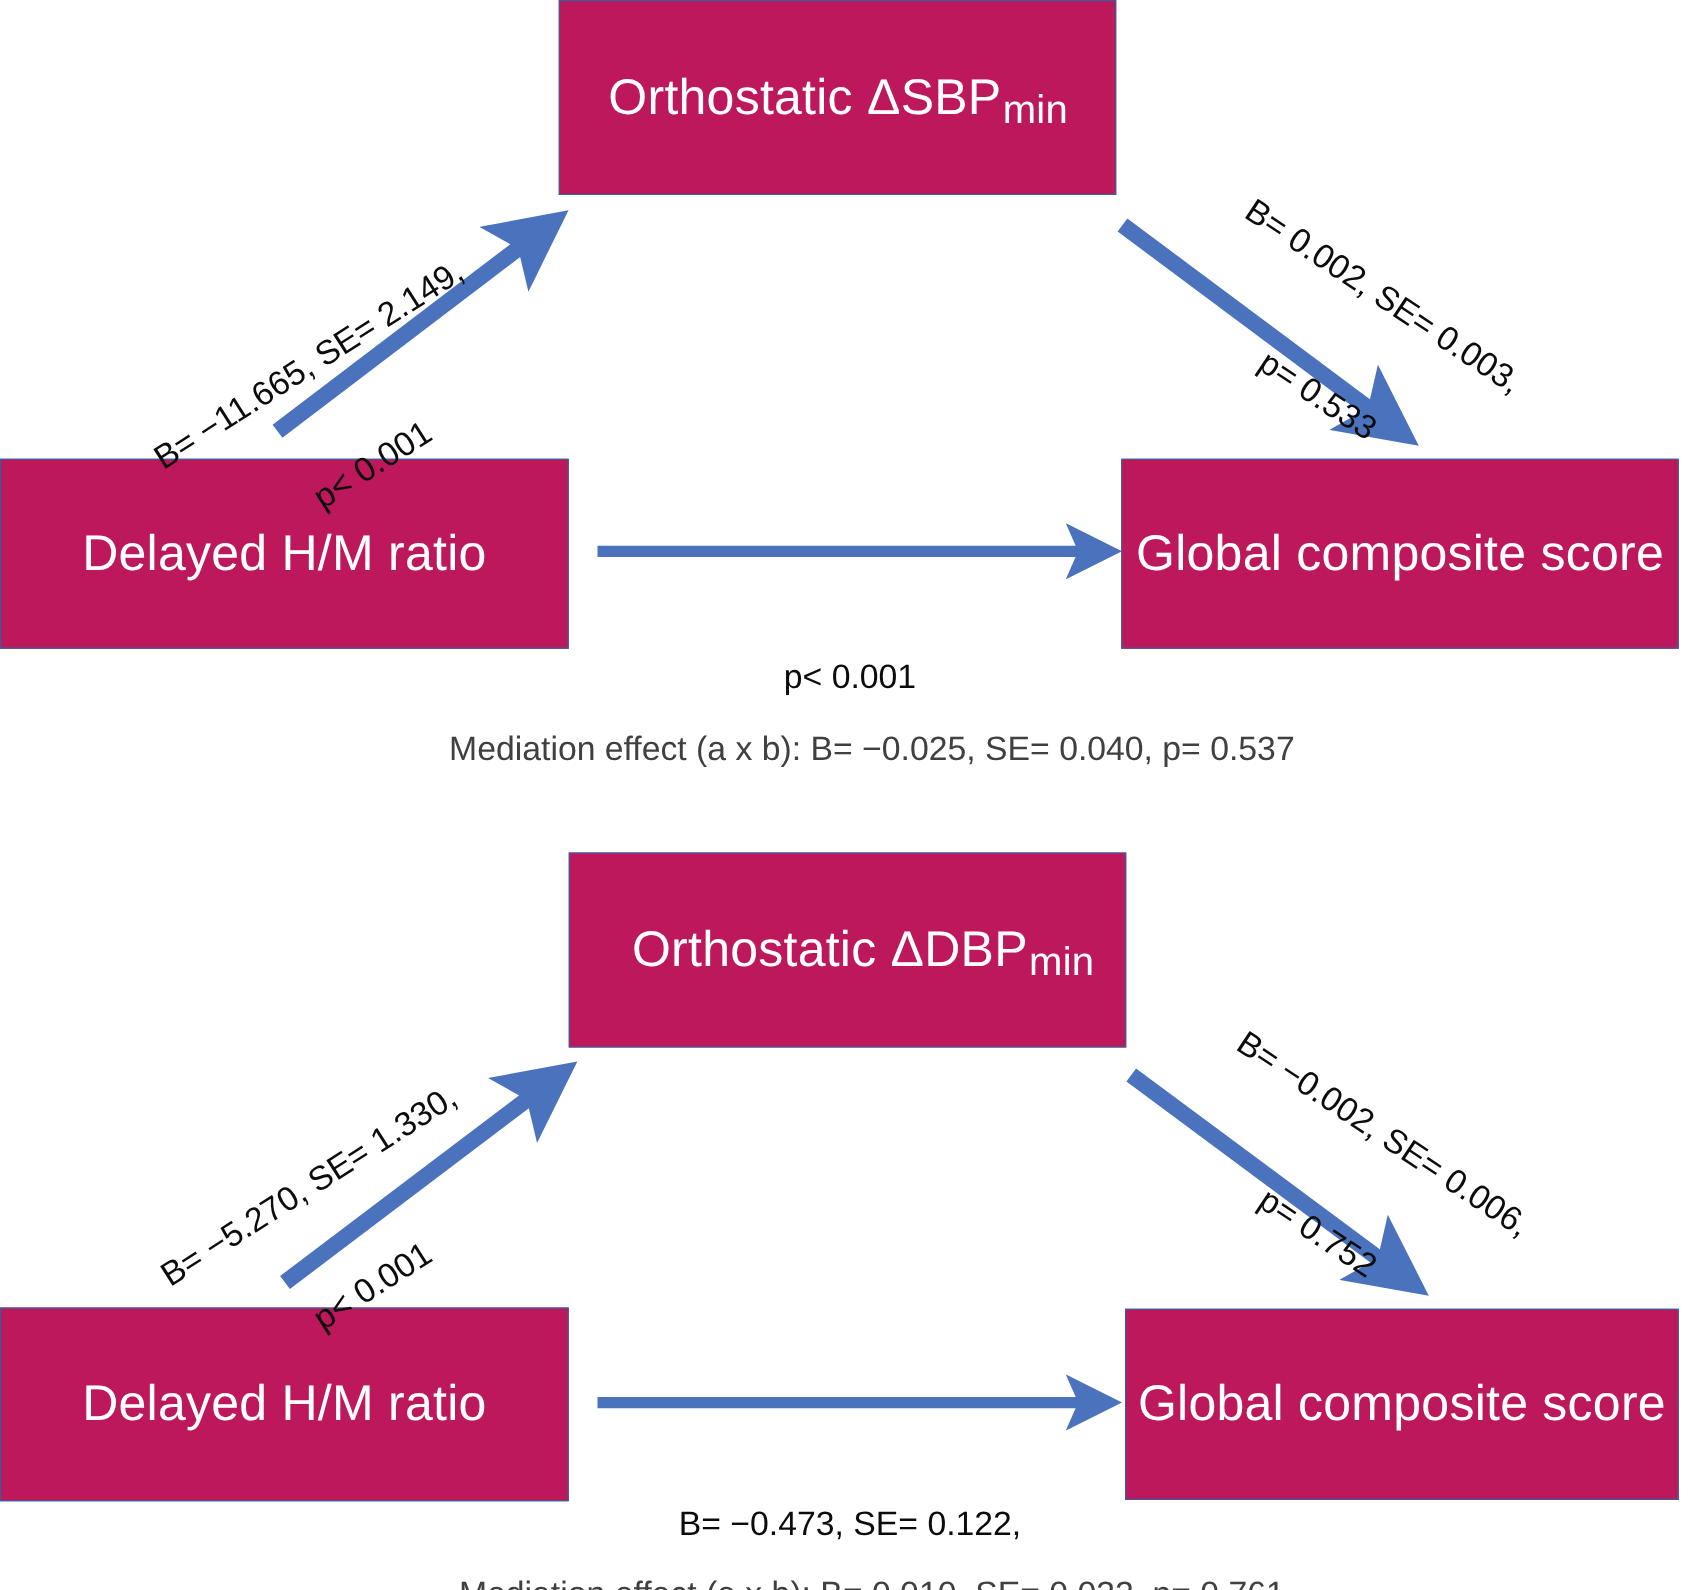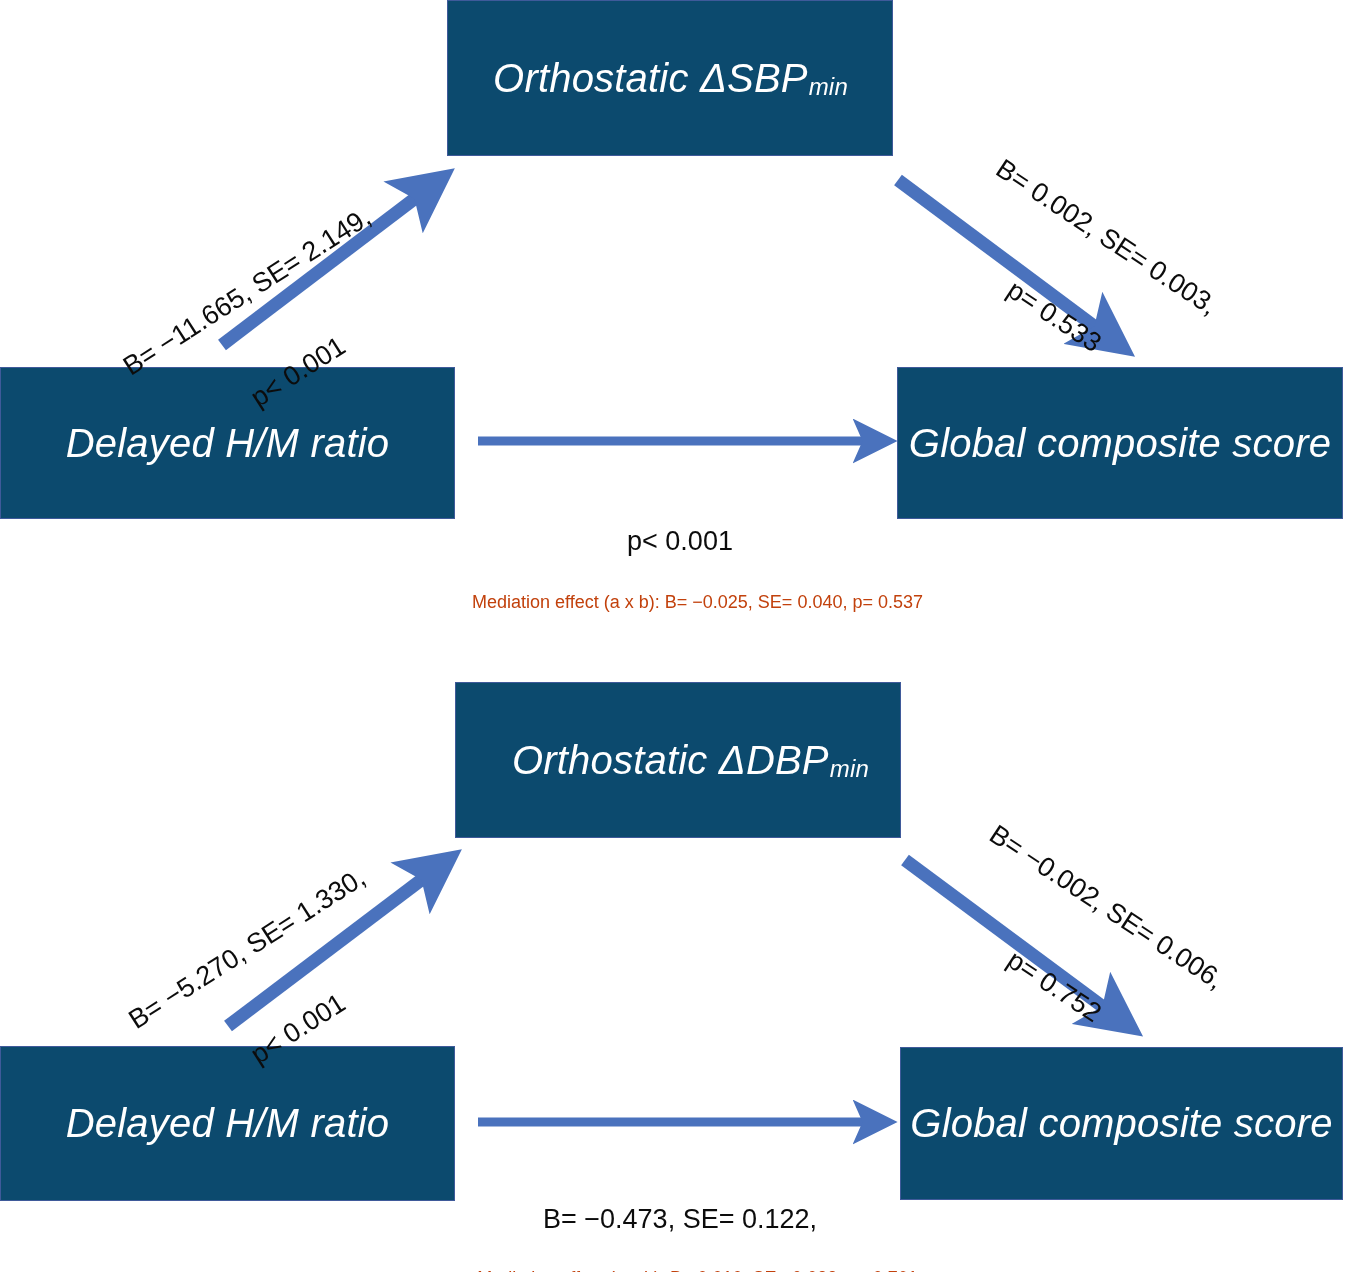--- a/index.html
+++ b/index.html
@@ -20,35 +20,34 @@
   }
   .panel {
     position: absolute;
     left: 0;
     width: 1350px;
   }
   #panel-sbp { top: 0; height: 600px; }
 
   .node-box {
     position: absolute;
-    background: #0c4a6e;
+    background: #be185d;
     border: 1.5px solid #3f5a9a;
     box-sizing: border-box;
     display: flex;
     align-items: center;
     justify-content: center;
     color: #ffffff;
     font-size: 40px;
     font-weight: 400;
     letter-spacing: 0.2px;
     white-space: nowrap;
-    font-style: italic;
   }
   .node-box .sub {
-    font-size: 24px;
+    font-size: 32px;
     vertical-align: baseline;
     position: relative;
     top: 9px;
     left: 1px;
   }
 
   .box-mediator { left: 447px; top: 0px; width: 446px; height: 156px; }
   .box-predictor { left: 0px; top: 367px; width: 455px; height: 152px; }
   .box-outcome { left: 897px; top: 367px; width: 446px; height: 152px; }
 
@@ -80,21 +79,21 @@
   .label-a-sbp { left: 108px; top: 205px; width: 330px; }
   .label-b-sbp { left: 930px; top: 150px; width: 300px; }
   .label-c-sbp { left: 470px; top: 462px; width: 420px; }
   .med-sbp     { left: 0px;  top: 552px; width: 1350px; text-align: center; }
 
   .label-a-dbp { left: 108px; top: 862px; width: 330px; }
   .label-b-dbp { left: 930px; top: 820px; width: 300px; }
   .label-c-dbp { left: 470px; top: 1140px; width: 420px; }
   .med-dbp     { left: 0px;  top: 1228px; width: 1350px; text-align: center; }
 
-  .med-line { font-size: 18px; color: #c2410c; }
+  .med-line { font-size: 27px; color: #404040; }
 </style>
 </head>
 <body>
 
 <div id="canvas">
 
   <svg class="arrows" viewBox="0 0 1350 1272" xmlns="http://www.w3.org/2000/svg">
     <defs>
       <marker id="ah" markerWidth="5" markerHeight="5" refX="2.6" refY="2.5" orient="auto">
         <path d="M0,0 L5,2.5 L0,5 L1.1,2.5 Z" fill="#4a72bd"></path>

